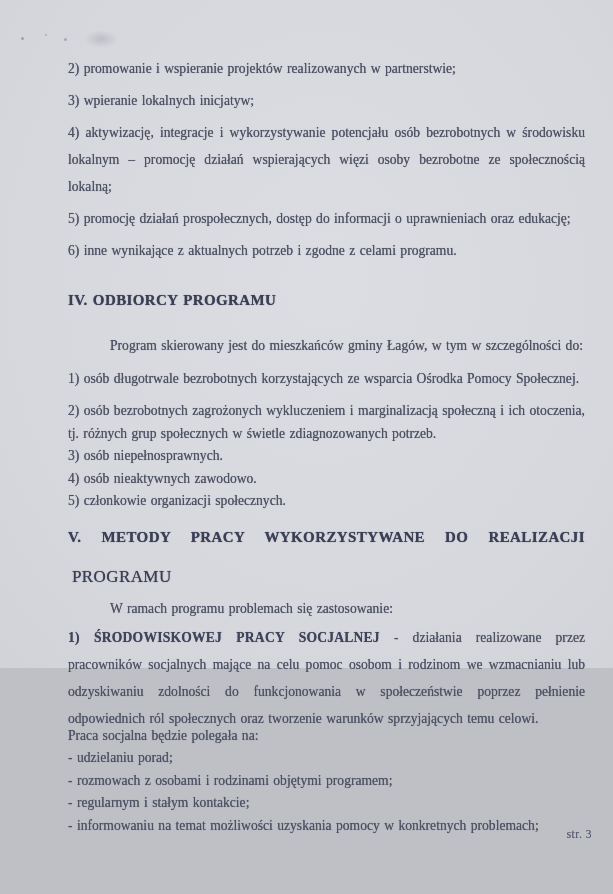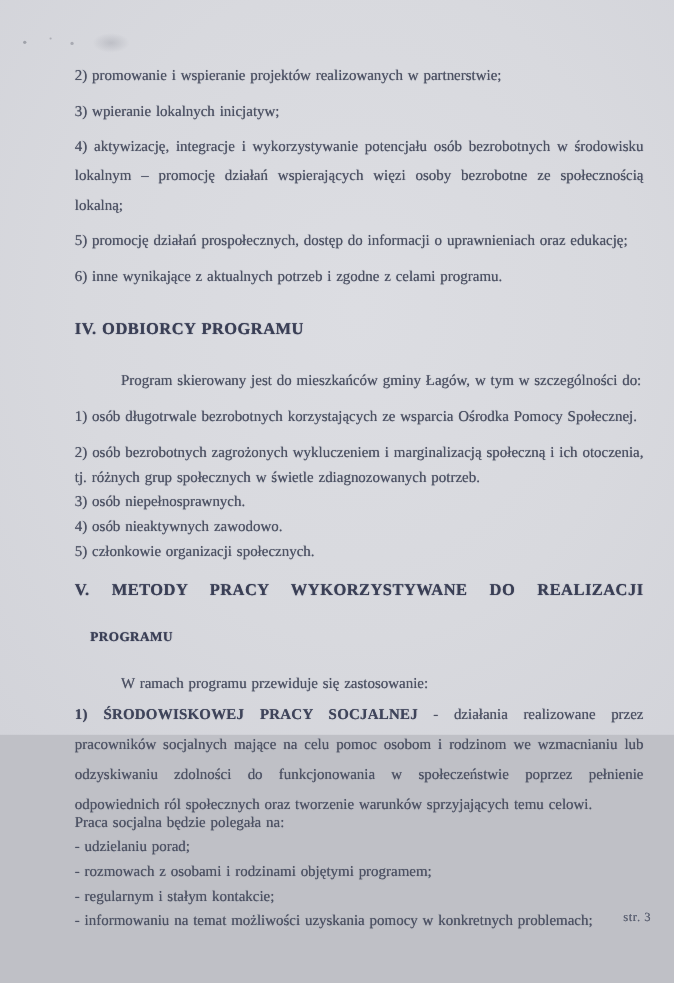--- a/index.html
+++ b/index.html
@@ -31,22 +31,22 @@
   }
   .h4{margin-top:24px;}
   .h5line1{
     font-weight:bold;color:#3a3f55;font-size:15px;line-height:28px;
     letter-spacing:0.4px;
     text-align:justify;text-align-last:justify;
     margin-top:10px;
     text-shadow:0 0 0.9px rgba(55,60,85,0.9);
   }
   .h5line2{
-    font-weight:bold;color:#3a3f55;font-size:12px;line-height:28px;
-    letter-spacing:0.4px;margin:14px;
+    font-weight:normal;color:#3a3f55;font-size:17px;line-height:28px;
+    letter-spacing:0.4px;margin:4px;
     text-shadow:0 0 0.9px rgba(55,60,85,0.9);
   }
   .lead{margin-top:20px;text-indent:42px;}
   .leadv{margin-top:4px;text-indent:42px;}
   .iv1{margin-top:6px;margin-bottom:8px;}
   .ivt{line-height:22.5px;margin:0;}
   .method{margin-top:2px;line-height:27px;}
   .method strong{letter-spacing:0.2px;color:#3f445a;}
   .sub{margin-top:-8px;line-height:23px;}
   .dash{line-height:22.6px;margin:0;}
@@ -89,21 +89,21 @@
 
     <p class="iv1">1) osób długotrwale bezrobotnych korzystających ze wsparcia Ośrodka Pomocy Społecznej.</p>
     <p class="ivt j">2) osób bezrobotnych zagrożonych wykluczeniem i marginalizacją społeczną i ich otoczenia, tj. różnych grup społecznych w świetle zdiagnozowanych potrzeb.</p>
     <p class="ivt">3) osób niepełnosprawnych.</p>
     <p class="ivt">4) osób nieaktywnych zawodowo.</p>
     <p class="ivt">5) członkowie organizacji społecznych.</p>
 
     <h2 class="h5line1">V. METODY PRACY WYKORZYSTYWANE DO REALIZACJI</h2>
     <h2 class="h5line2">PROGRAMU</h2>
 
-    <p class="lead leadv">W ramach programu przewiduje się zastosowanie:</p>
+    <p class="lead leadv">W ramach programu problemach się zastosowanie:</p>
 
     <p class="method j"><strong>1) ŚRODOWISKOWEJ PRACY SOCJALNEJ</strong><span> - działania realizowane przez pracowników socjalnych mające na celu pomoc osobom i rodzinom we wzmacnianiu lub odzyskiwaniu zdolności do funkcjonowania w społeczeństwie poprzez pełnienie odpowiednich ról społecznych oraz tworzenie warunków sprzyjających temu celowi.</span></p>
 
     <p class="sub">Praca socjalna będzie polegała na:</p>
 
     <p class="dash">- udzielaniu porad;</p>
     <p class="dash">- rozmowach z osobami i rodzinami objętymi programem;</p>
     <p class="dash">- regularnym i stałym kontakcie;</p>
     <p class="dash">- informowaniu na temat możliwości uzyskania pomocy w konkretnych problemach;</p>
 

